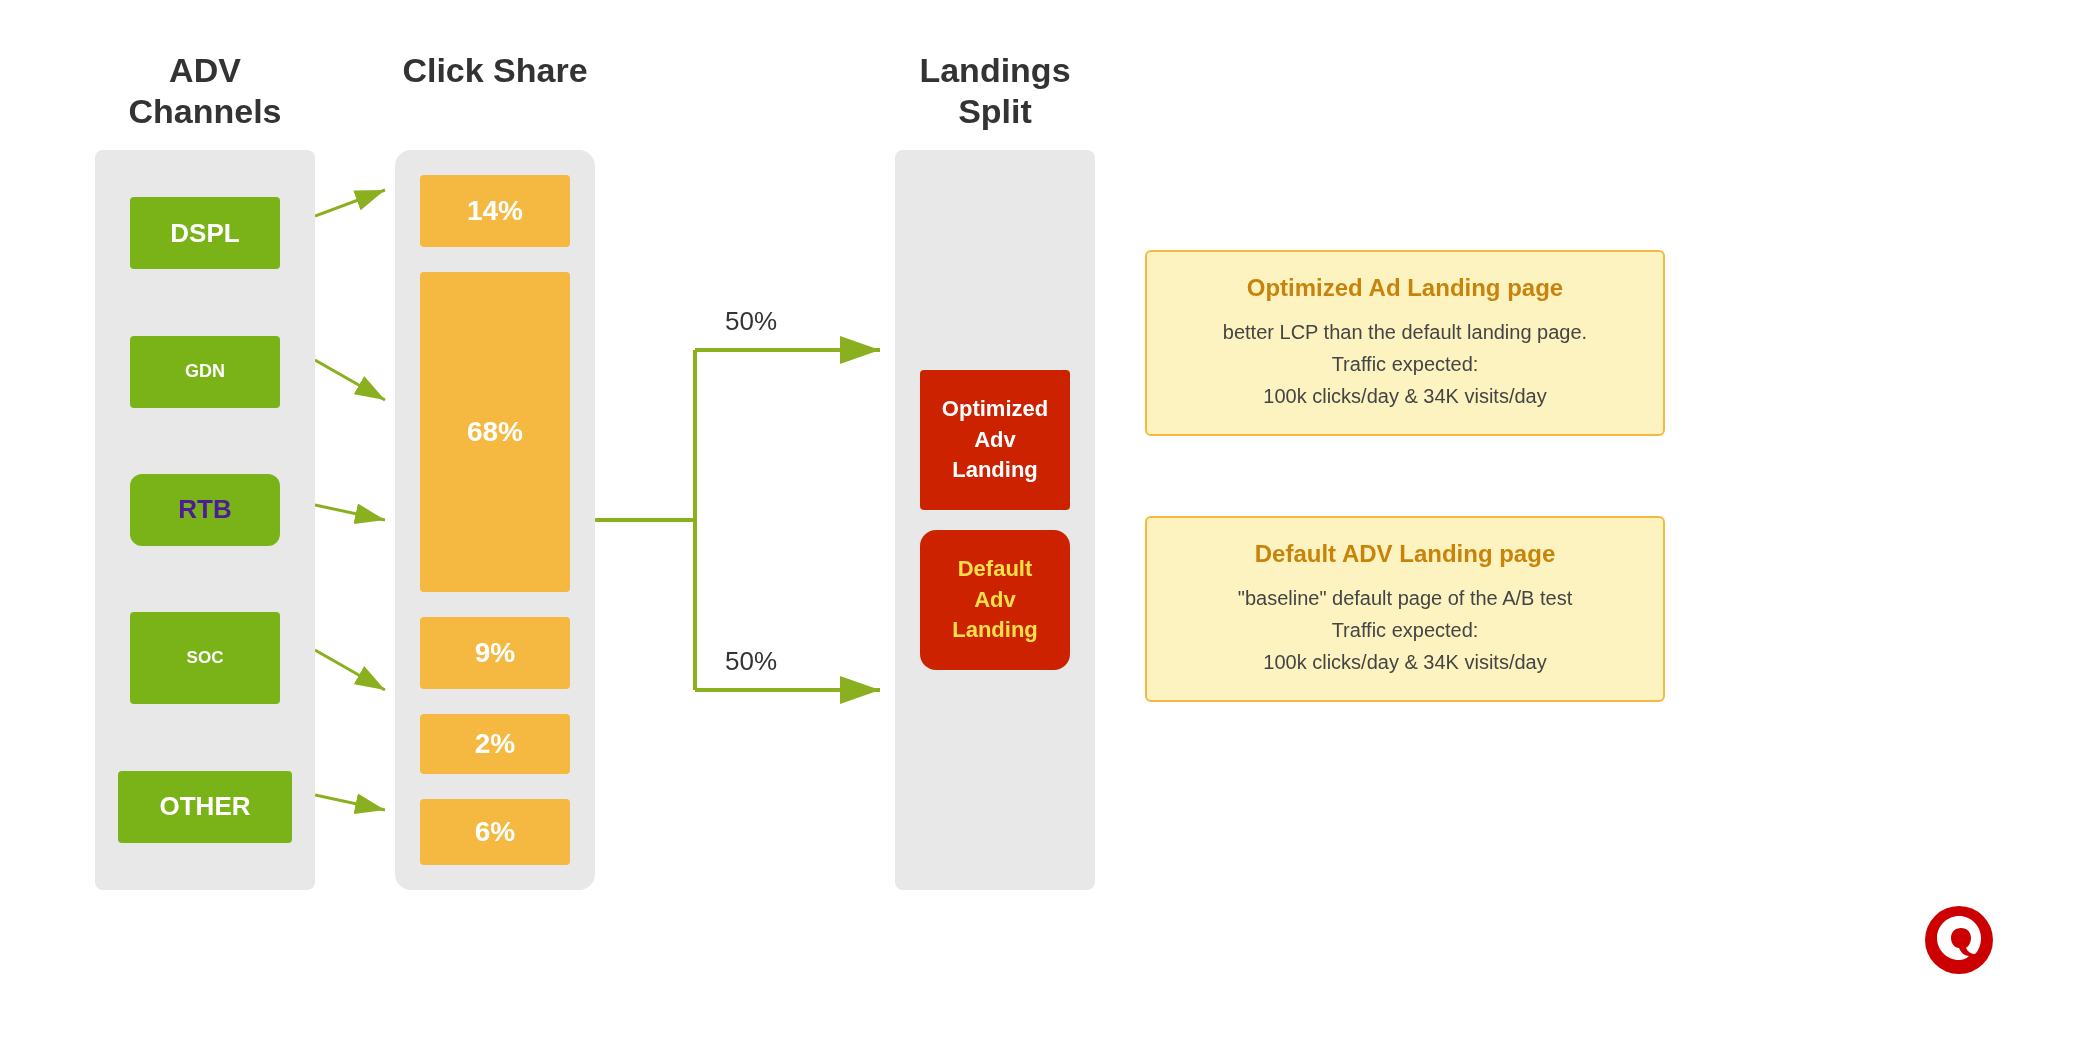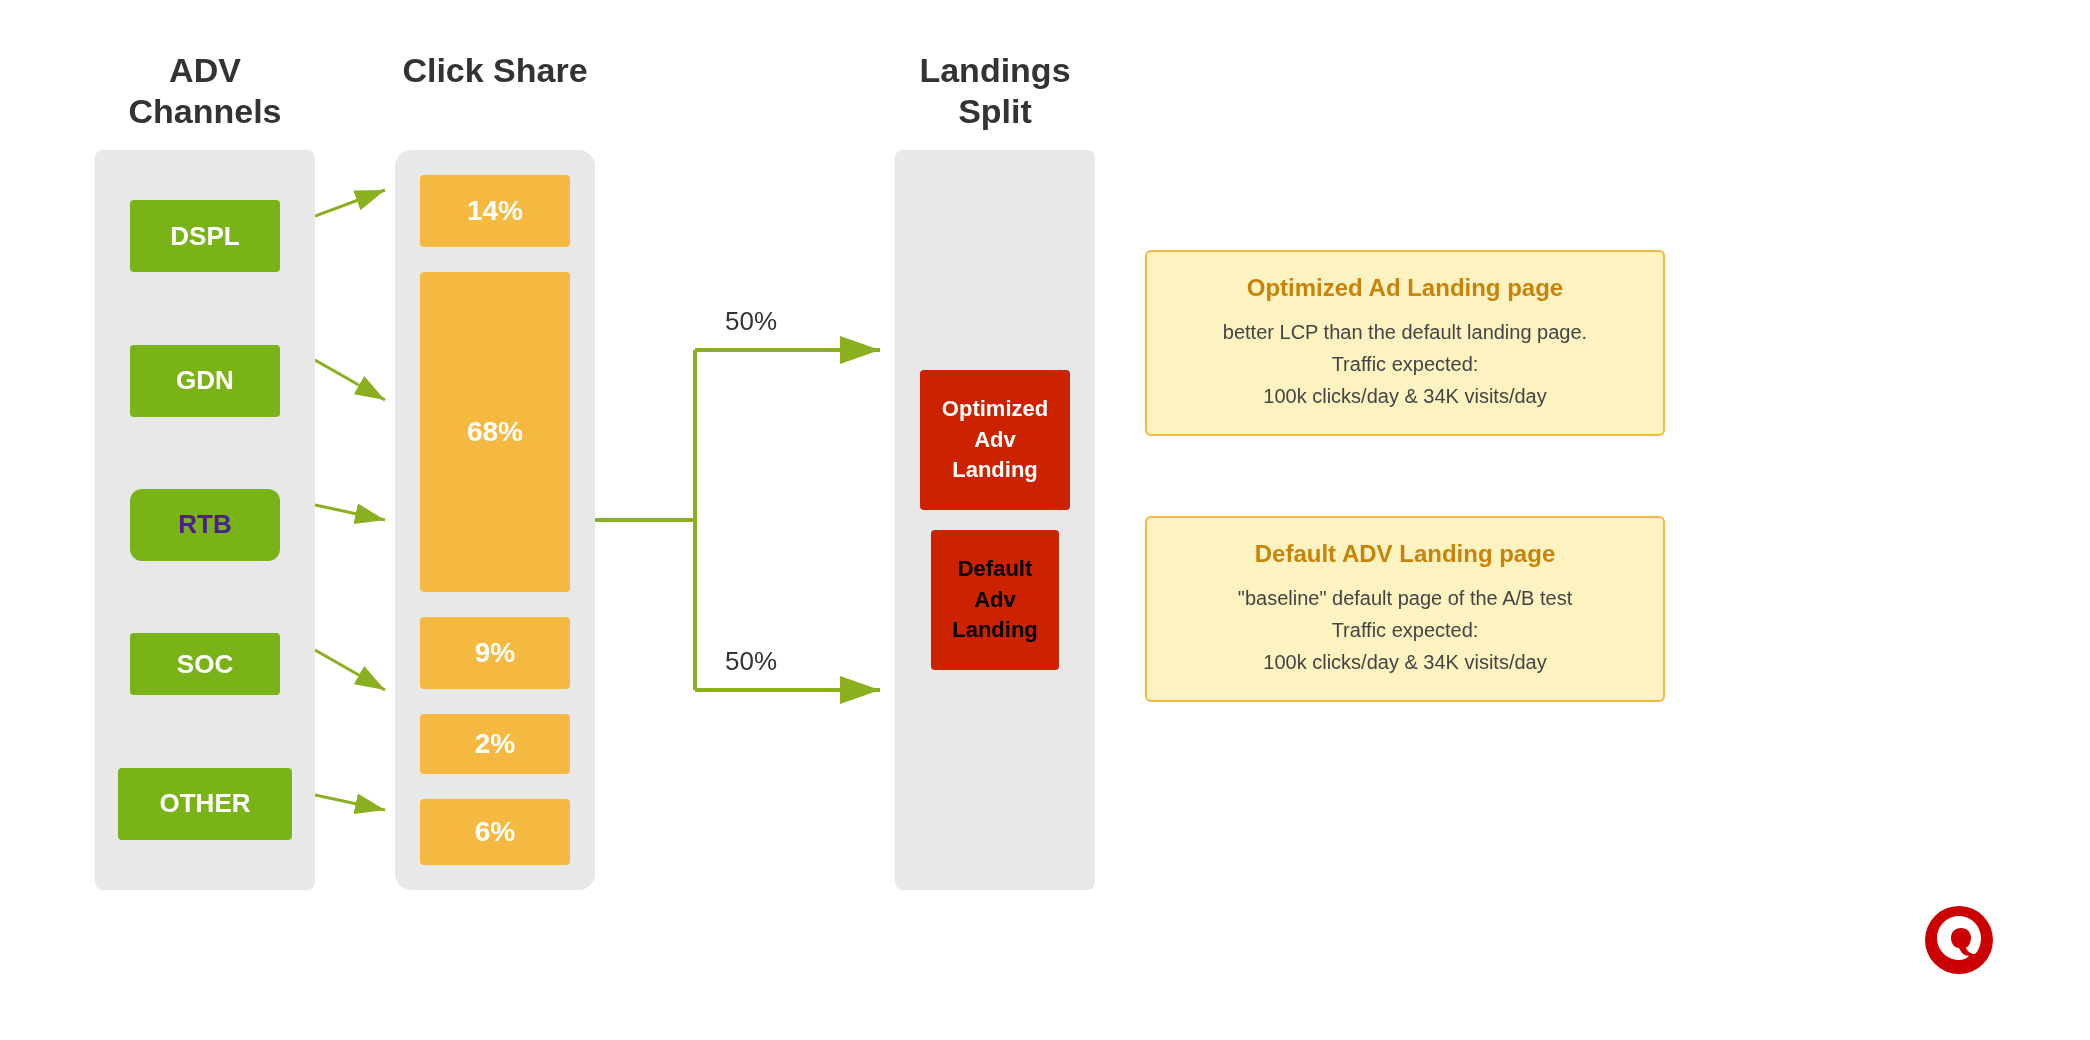--- a/index.html
+++ b/index.html
@@ -47,23 +47,23 @@
         <div style="font-size:34px; font-weight:bold; color:#333; line-height:1.2;">Landings
 Split</div>
       </div>
     </div>
 
     <div style="position:absolute; top:100px; left:0; display:flex; align-items:flex-start; width:1900px;">
 
       <div style="width:220px;">
         <div style="background:#e8e8e8; border-radius:8px; padding:30px 20px; display:flex; flex-direction:column; gap:32px; align-items:center; min-height:740px; justify-content:space-around;">
           <div style="background:#7ab317; color:white; font-weight:bold; font-size:26px; width:150px; height:72px; display:flex; align-items:center; justify-content:center; border-radius:4px;">DSPL</div>
-          <div style="background:#7ab317; color:white; font-weight:bold; font-size:26px; width:150px; height:72px; display:flex; align-items:center; justify-content:center; border-radius:4px;">GDN</div>
+          <div style="background:#7ab317; color:white; font-weight:bold; font-size:18px; width:150px; height:72px; display:flex; align-items:center; justify-content:center; border-radius:4px;">GDN</div>
           <div style="background:#7ab317; color:#4c1d95; font-weight:bold; font-size:26px; width:150px; height:72px; display:flex; align-items:center; justify-content:center; border-radius:12px;">RTB</div>
-          <div style="background:#7ab317; color:white; font-weight:bold; font-size:26px; width:150px; height:62px; display:flex; align-items:center; justify-content:center; border-radius:4px;">SOC</div>
+          <div style="background:#7ab317; color:white; font-weight:bold; font-size:17px; width:150px; height:92px; display:flex; align-items:center; justify-content:center; border-radius:4px;">SOC</div>
           <div style="background:#7ab317; color:white; font-weight:bold; font-size:26px; width:174px; height:72px; display:flex; align-items:center; justify-content:center; border-radius:4px;">OTHER</div>
         </div>
       </div>
 
       <div style="width:80px; position:relative; min-height:740px;">
         <svg width="80" height="740" viewBox="0 0 80 740">
 
           <defs>
             <marker id="arrowhead" markerWidth="10" markerHeight="7" refX="10" refY="3.5" orient="auto">
               <polygon points="0 0, 10 3.5, 0 7" fill="#8ab020"></polygon>
@@ -110,21 +110,21 @@
           <line x1="100" y1="540" x2="285" y2="540" stroke="#8ab020" stroke-width="4" marker-end="url(#arrowhead2)"></line>
 
           <text x="130" y="180" font-size="26" fill="#333" font-family="Arial">50%</text>
           <text x="130" y="520" font-size="26" fill="#333" font-family="Arial">50%</text>
         </svg>
       </div>
 
       <div style="width:200px;">
         <div style="background:#e8e8e8; border-radius:8px; padding:20px; display:flex; flex-direction:column; gap:20px; align-items:center; min-height:740px; justify-content:center;">
           <div style="background:#cc2200; color:white; font-weight:bold; font-size:22px; width:150px; height:140px; display:flex; align-items:center; justify-content:center; border-radius:4px; text-align:center; line-height:1.4;">Optimized<br>Adv<br>Landing</div>
-          <div style="background:#cc2200; color:#000000; font-weight:bold; font-size:22px; width:128px; height:140px; display:flex; align-items:center; justify-content:center; border-radius:4px; text-align:center; line-height:1.4;">Default<br>Adv<br>Landing</div>
+          <div style="background:#cc2200; color:#fde047; font-weight:bold; font-size:22px; width:150px; height:140px; display:flex; align-items:center; justify-content:center; border-radius:16px; text-align:center; line-height:1.4;">Default<br>Adv<br>Landing</div>
         </div>
       </div>
 
       <div style="margin-left:50px; display:flex; flex-direction:column; gap:80px; margin-top:60px;">
 
         <div style="background:#fdf3c0; border:2.5px solid #f5b942; border-radius:6px; padding:22px 28px; width:520px;margin-top:40px;">
           <div style="font-weight:bold; font-size:24px; color:#c8830a; text-align:center; margin-bottom:14px;">Optimized Ad Landing page</div>
           <div style="font-size:20px; color:#444; text-align:center; line-height:1.6;">better LCP than the default landing page.<br>Traffic expected:<br>100k clicks/day  &amp;  34K visits/day</div>
         </div>
 

